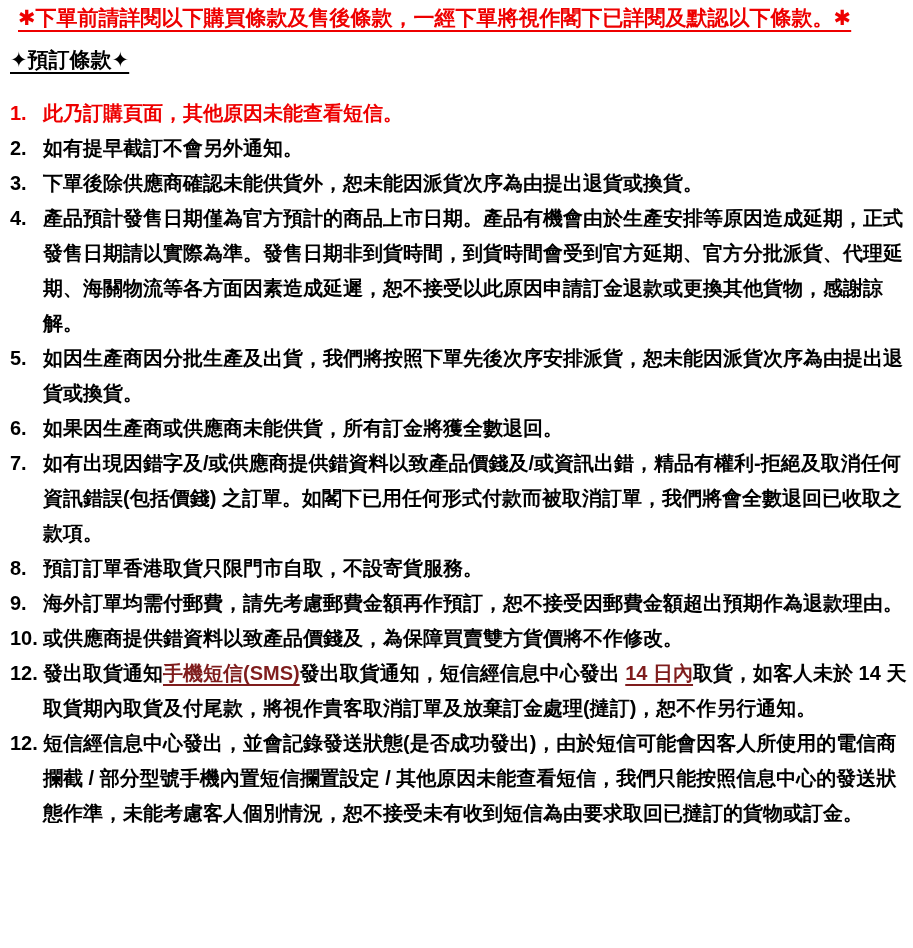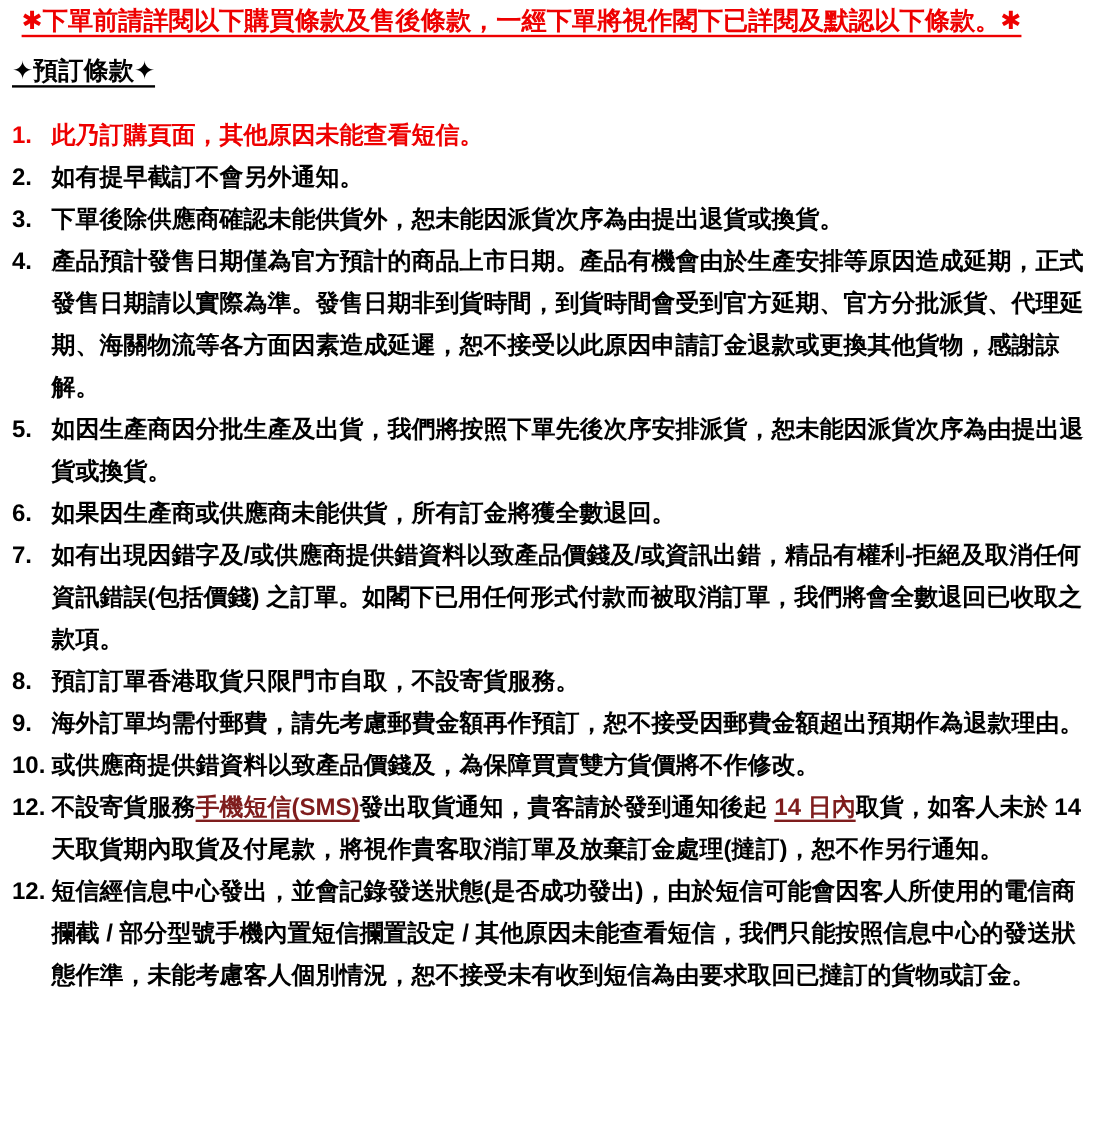--- a/index.html
+++ b/index.html
@@ -124,20 +124,20 @@
       <li class="term">
         <span class="num">9.</span>
         <span class="txt"><span>海外訂單均需付郵費，請先考慮郵費金額再作預訂，恕不接受因郵費金額超出預期作為退款理由。</span></span>
       </li>
       <li class="term">
         <span class="num">10.</span>
         <span class="txt"><span>或供應商提供錯資料以致產品價錢及，為保障買賣雙方貨價將不作修改。</span></span>
       </li>
       <li class="term">
         <span class="num">12.</span>
-        <span class="txt"><span>不設寄貨服務</span><span class="em">手機短信(SMS)</span><span>發出取貨通知，貴客請於發到通知後起 </span><span class="em">14 日內</span><span>取貨，如客人未於 14 天取貨期內取貨及付尾款，將視作貴客取消訂單及放棄訂金處理(撻訂)，恕不作另行通知。</span></span>
+        <span class="txt"><span>發出取貨通知</span><span class="em">手機短信(SMS)</span><span>發出取貨通知，短信經信息中心發出 </span><span class="em">14 日內</span><span>取貨，如客人未於 14 天取貨期內取貨及付尾款，將視作貴客取消訂單及放棄訂金處理(撻訂)，恕不作另行通知。</span></span>
       </li>
       <li class="term">
         <span class="num">12.</span>
         <span class="txt"><span>短信經信息中心發出，並會記錄發送狀態(是否成功發出)，由於短信可能會因客人所使用的電信商攔截 / 部分型號手機內置短信攔置設定 / 其他原因未能查看短信，我們只能按照信息中心的發送狀態作準，未能考慮客人個別情況，恕不接受未有收到短信為由要求取回已撻訂的貨物或訂金。</span></span>
       </li>
     </ol>
 </div>
 
 </body></html>

